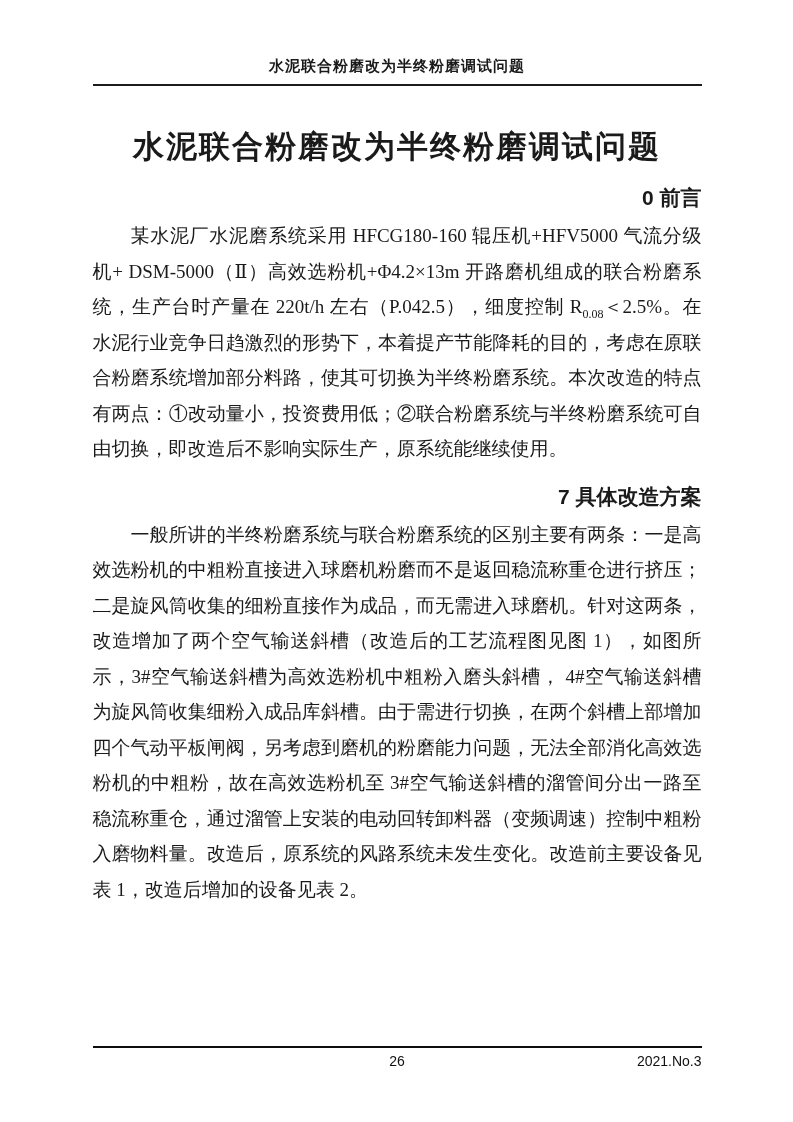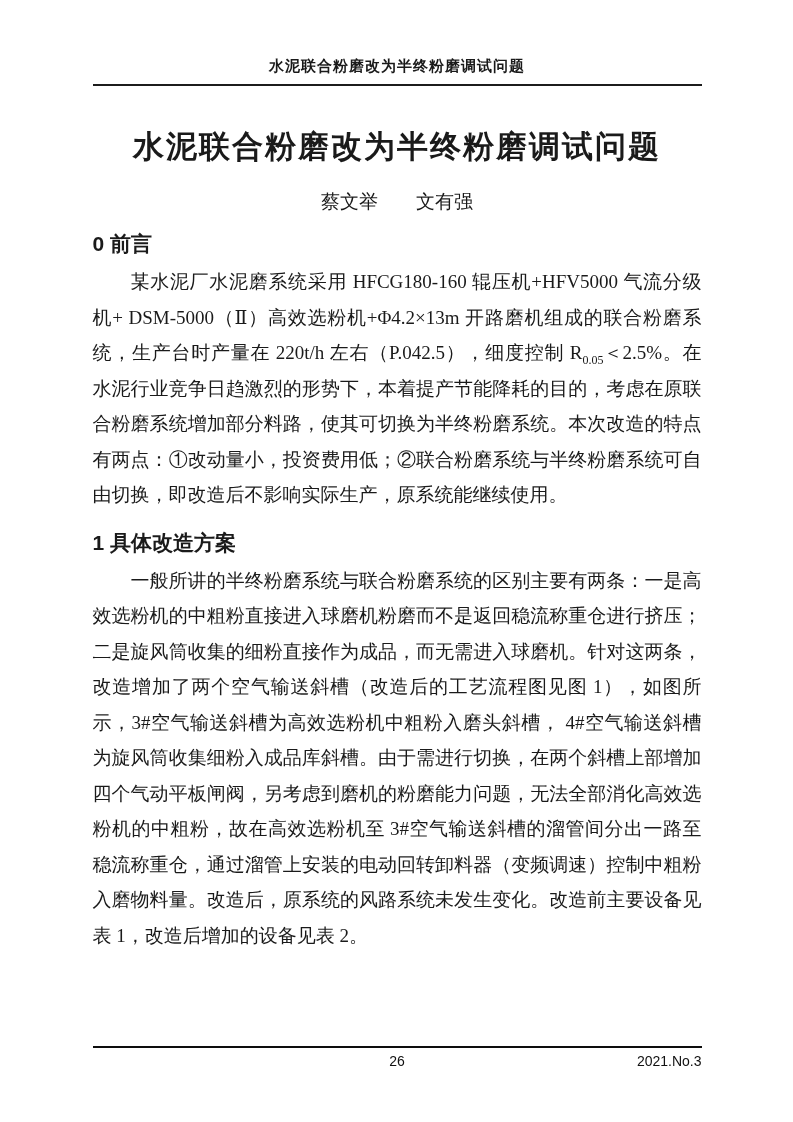--- a/index.html
+++ b/index.html
@@ -52,20 +52,21 @@
     text-align: center;
     font-size: 18.5px;
     line-height: 24px;
   }
   h2.section-heading {
     font-family: "Liberation Sans", "DejaVu Sans", sans-serif;
     font-weight: bold;
     font-size: 21px;
     line-height: 28px;
     margin: 16px 0 6px 0;
+    text-align: right;
   }
   p.body-para {
     margin: 0;
     font-size: 19px;
     line-height: 35.5px;
     text-align: justify;
     text-indent: 2em;
     word-break: break-word;
   }
   p.body-para sub {
@@ -106,29 +107,28 @@
 </head>
 <body>
 
 <div class="page">
 
   <div class="running-title">水泥联合粉磨改为半终粉磨调试问题</div>
   <hr class="header-rule">
 
   <h1 class="paper-title">水泥联合粉磨改为半终粉磨调试问题</h1>
 
-  <div class="authors">蔡文举　　文有强</div>
 
 
   <h2 class="section-heading">0 前言</h2>
 
-  <p class="body-para"><span>某水泥厂水泥磨系统采用 HFCG180-160 辊压机+HFV5000 气流分级机+ DSM-5000（Ⅱ）高效选粉机+Φ4.2×13m 开路磨机组成的联合粉磨系统，生产台时产量在 220t/h 左右（P.042.5），细度控制 R</span><sub>0.05</sub><span>＜2.5%。在水泥行业竞争日趋激烈的形势下，本着提产节能降耗的目的，考虑在原联合粉磨系统增加部分料路，使其可切换为半终粉磨系统。本次改造的特点有两点：①改动量小，投资费用低；②联合粉磨系统与半终粉磨系统可自由切换，即改造后不影响实际生产，原系统能继续使用。</span></p>
+  <p class="body-para"><span>某水泥厂水泥磨系统采用 HFCG180-160 辊压机+HFV5000 气流分级机+ DSM-5000（Ⅱ）高效选粉机+Φ4.2×13m 开路磨机组成的联合粉磨系统，生产台时产量在 220t/h 左右（P.042.5），细度控制 R</span><sub>0.08</sub><span>＜2.5%。在水泥行业竞争日趋激烈的形势下，本着提产节能降耗的目的，考虑在原联合粉磨系统增加部分料路，使其可切换为半终粉磨系统。本次改造的特点有两点：①改动量小，投资费用低；②联合粉磨系统与半终粉磨系统可自由切换，即改造后不影响实际生产，原系统能继续使用。</span></p>
 
 
-  <h2 class="section-heading">1 具体改造方案</h2>
+  <h2 class="section-heading">7 具体改造方案</h2>
 
   <p class="body-para">一般所讲的半终粉磨系统与联合粉磨系统的区别主要有两条：一是高效选粉机的中粗粉直接进入球磨机粉磨而不是返回稳流称重仓进行挤压；二是旋风筒收集的细粉直接作为成品，而无需进入球磨机。针对这两条，改造增加了两个空气输送斜槽（改造后的工艺流程图见图 1），如图所示，3#空气输送斜槽为高效选粉机中粗粉入磨头斜槽， 4#空气输送斜槽为旋风筒收集细粉入成品库斜槽。由于需进行切换，在两个斜槽上部增加四个气动平板闸阀，另考虑到磨机的粉磨能力问题，无法全部消化高效选粉机的中粗粉，故在高效选粉机至 3#空气输送斜槽的溜管间分出一路至稳流称重仓，通过溜管上安装的电动回转卸料器（变频调速）控制中粗粉入磨物料量。改造后，原系统的风路系统未发生变化。改造前主要设备见表 1，改造后增加的设备见表 2。</p>
 
   <hr class="footer-rule">
   <div class="footer-row">
     <div class="page-number">26</div>
     <div class="issue-label">2021.No.3</div>
   </div>
 
 </div>

